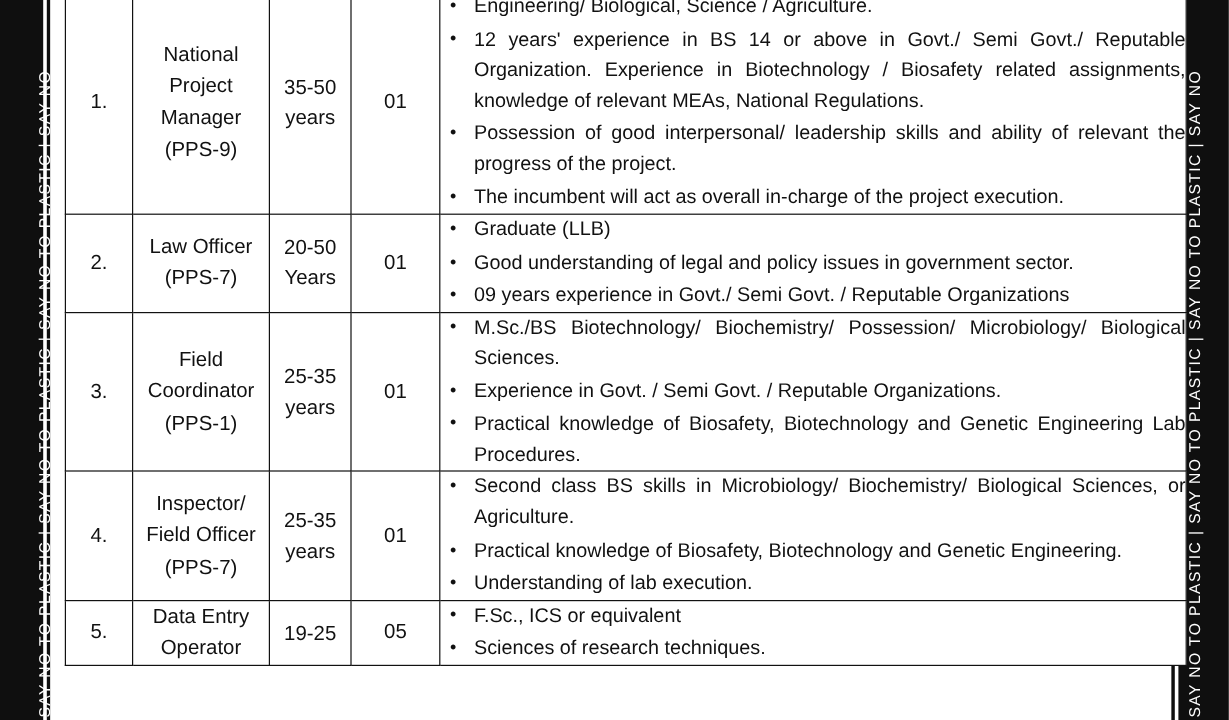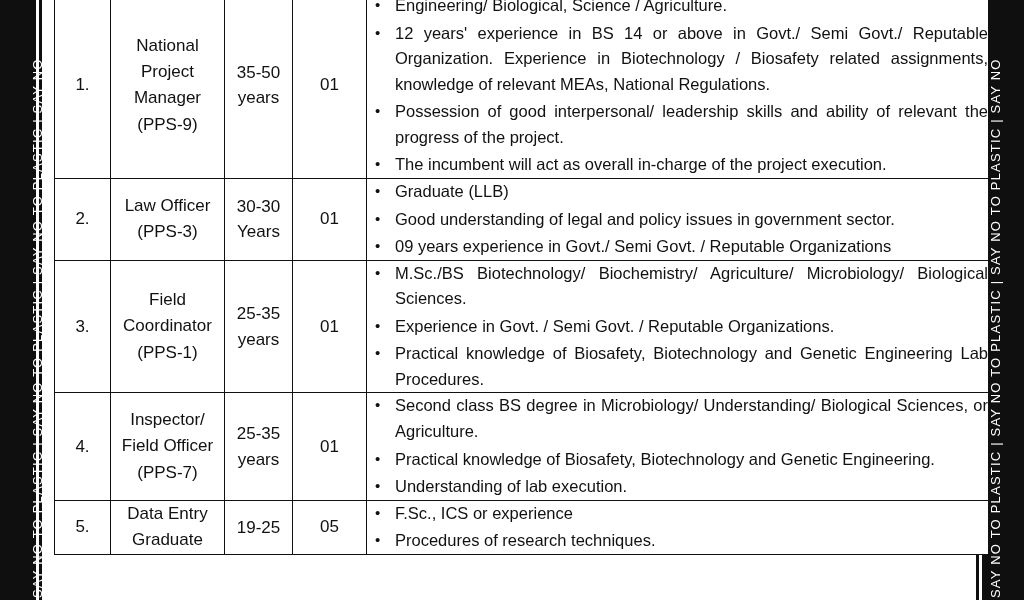--- a/index.html
+++ b/index.html
@@ -191,69 +191,69 @@
               <li>Engineering/ Biological, Science / Agriculture.</li>
               <li>12 years' experience in BS 14 or above in Govt./ Semi Govt./ Reputable Organization. Experience in Biotechnology / Biosafety related assignments, knowledge of relevant MEAs, National Regulations.</li>
               <li>Possession of good interpersonal/ leadership skills and ability of relevant the progress of the project.</li>
               <li>The incumbent will act as overall in-charge of the project execution.</li>
             </ul>
           </td>
         </tr>
 
         <tr>
           <td class="sr">2.</td>
-          <td class="post">Law Officer (PPS-3)</td>
-          <td class="age">30-30 Years</td>
+          <td class="post">Law Officer (PPS-7)</td>
+          <td class="age">20-50 Years</td>
           <td class="vac">01</td>
           <td class="qual">
             <ul class="bullets">
               <li>Graduate (LLB)</li>
               <li>Good understanding of legal and policy issues in government sector.</li>
               <li>09 years experience in Govt./ Semi Govt. / Reputable Organizations</li>
             </ul>
           </td>
         </tr>
 
         <tr>
           <td class="sr">3.</td>
           <td class="post">Field Coordinator (PPS-1)</td>
           <td class="age">25-35 years</td>
           <td class="vac">01</td>
           <td class="qual">
             <ul class="bullets">
-              <li>M.Sc./BS Biotechnology/ Biochemistry/ Agriculture/ Microbiology/ Biological Sciences.</li>
+              <li>M.Sc./BS Biotechnology/ Biochemistry/ Possession/ Microbiology/ Biological Sciences.</li>
               <li>Experience in Govt. / Semi Govt. / Reputable Organizations.</li>
               <li>Practical knowledge of Biosafety, Biotechnology and Genetic Engineering Lab Procedures.</li>
             </ul>
           </td>
         </tr>
 
         <tr>
           <td class="sr">4.</td>
           <td class="post">Inspector/ Field Officer (PPS-7)</td>
           <td class="age">25-35 years</td>
           <td class="vac">01</td>
           <td class="qual">
             <ul class="bullets">
-              <li>Second class BS degree in Microbiology/ Understanding/ Biological Sciences, or Agriculture.</li>
+              <li>Second class BS skills in Microbiology/ Biochemistry/ Biological Sciences, or Agriculture.</li>
               <li>Practical knowledge of Biosafety, Biotechnology and Genetic Engineering.</li>
               <li>Understanding of lab execution.</li>
             </ul>
           </td>
         </tr>
 
         <tr class="bottom-cut">
           <td class="sr">5.</td>
-          <td class="post">Data Entry Graduate</td>
+          <td class="post">Data Entry Operator</td>
           <td class="age">19-25</td>
           <td class="vac">05</td>
           <td class="qual">
             <ul class="bullets">
-              <li>F.Sc., ICS or experience</li>
-              <li>Procedures of research techniques.</li>
+              <li>F.Sc., ICS or equivalent</li>
+              <li>Sciences of research techniques.</li>
             </ul>
           </td>
         </tr>
 
       </tbody>
     </table>
   </div>
 
 </div>
 

